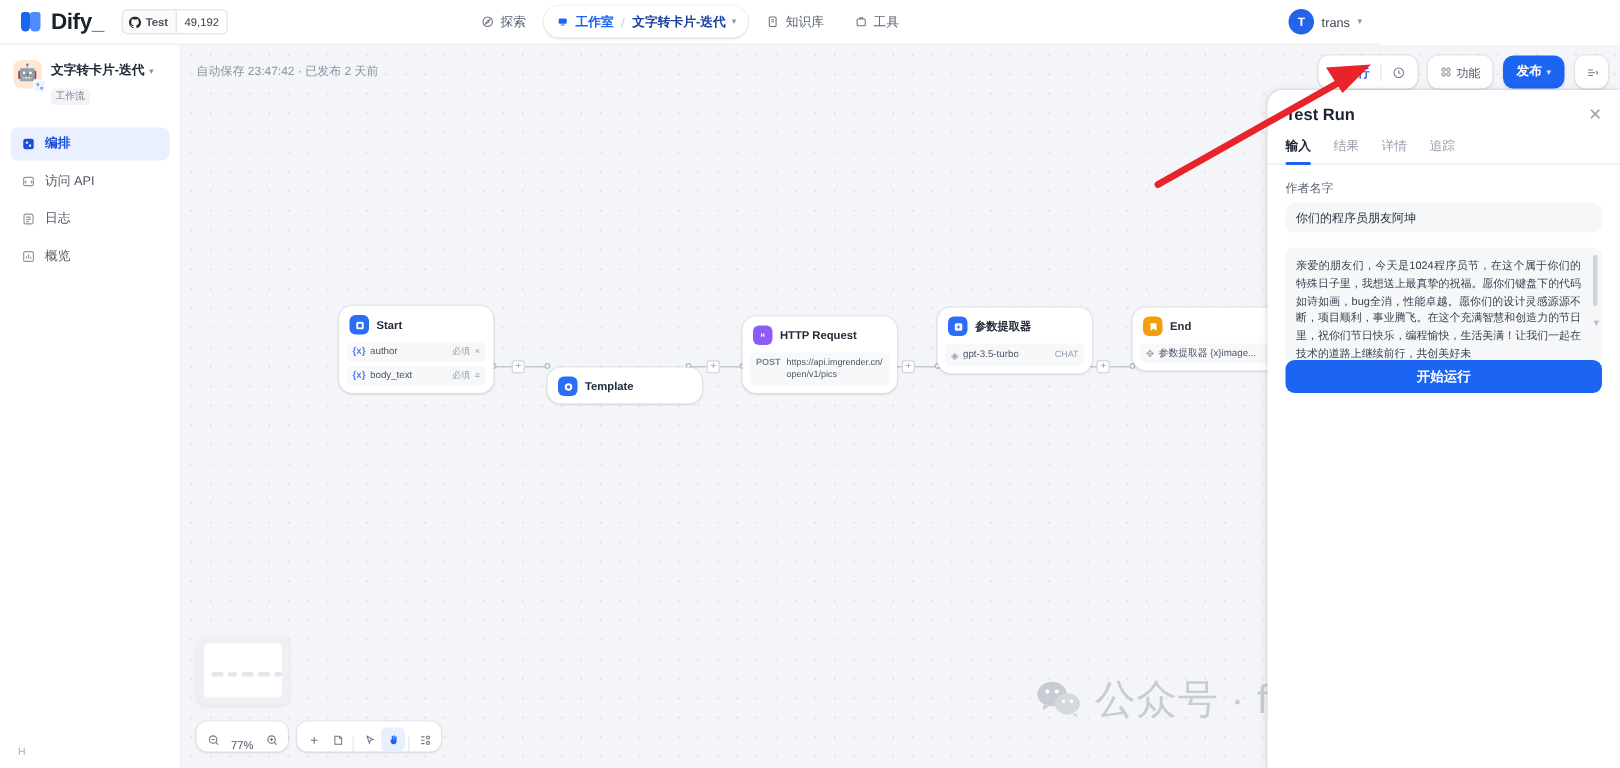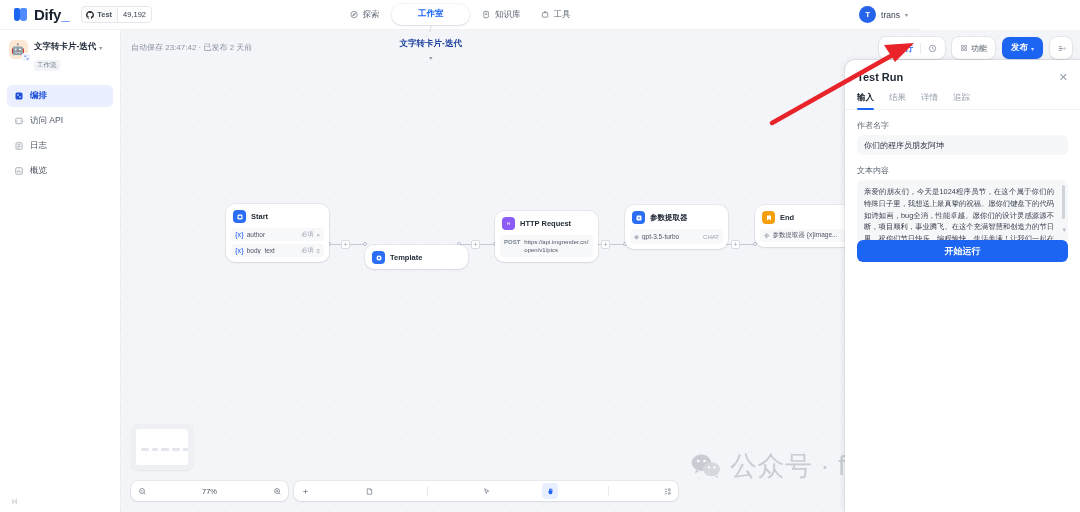--- a/index.html
+++ b/index.html
@@ -42,21 +42,20 @@
     display: flex; align-items: center; gap: 4px; height: 22px;
   }
   .nav-item {
     display: flex; align-items: center; gap: 4px; height: 21px;
     padding: 0 8px; border-radius: 11px; font-size: 8.5px; color: #5b6472;
     cursor: pointer; white-space: nowrap; font-weight: 500;
   }
   .nav-item.active {
     background: #ffffff; color: #1c64f2; font-weight: 700;
     box-shadow: 0 1px 2px rgba(16,24,40,.1), 0 0 0 1px rgba(16,24,40,.04);
-    flex-direction: column;
   }
   .nav-item.active .nav-sep { color: #c8cdd6; margin: 0 1px; font-weight: 400; }
   .nav-item.active .nav-sub { color: #1c3f9e; font-weight: 700; }
   .caret { font-size: 6px; color: #8a93a0; }
 
   .user-area {
     position: absolute; right: 12px; display: flex; align-items: center; gap: 5px; cursor: pointer;
   }
   .avatar {
     width: 17px; height: 17px; border-radius: 50%; background: #2563eb; color: #fff;
@@ -180,22 +179,22 @@
   .minimap {
     position: absolute; left: 10px; bottom: 42px; width: 62px; height: 46px;
     background: #eef0f4; border-radius: 6px; padding: 5px;
     box-shadow: 0 1px 2px rgba(16,24,40,.06);
   }
   .minimap-inner { width: 100%; height: 100%; background: #fff; border-radius: 3px; position: relative; }
   .mm-node { position: absolute; height: 3px; background: #e3e6ec; border-radius: 1px; }
 
   .bottom-bar { position: absolute; left: 10px; bottom: 11px; display: flex; gap: 6px; align-items: center; }
   .zoom-group, .tool-group {
-    display: flex; align-items: center; background: #fff; border-radius: 7px; height: 20px;
-    box-shadow: 0 1px 2px rgba(16,24,40,.08), 0 0 0 1px rgba(16,24,40,.05); padding: 0 3px; gap: 48px;
+    display: flex; align-items: flex-end; background: #fff; border-radius: 7px; height: 20px;
+    box-shadow: 0 1px 2px rgba(16,24,40,.08), 0 0 0 1px rgba(16,24,40,.05); padding: 0 3px;
   }
   .zoom-val { font-size: 7.5px; color: #4b5563; padding: 0 4px; }
   .tool-ico {
     width: 16px; height: 16px; border-radius: 4px; display: flex;
     align-items: center; justify-content: center; cursor: pointer; color: #6b7482;
   }
   .tool-ico.active { background: #e8efff; color: #1c64f2; }
   .tool-sep { width: 1px; height: 10px; background: #e8eaee; margin: 0 2px; }
 
   
@@ -614,21 +613,20 @@
     </div>
     <div class="panel-tabs">
       <div class="ptab active"><span>输入</span></div>
       <div class="ptab"><span>结果</span></div>
       <div class="ptab"><span>详情</span></div>
       <div class="ptab"><span>追踪</span></div>
     </div>
     <div class="panel-body">
       <div class="field-label">作者名字</div>
       <div class="field-input">你们的程序员朋友阿坤</div>
-      <div class="field-label">文本内容</div>
       <div class="textarea-wrap">
         <div class="textarea-text">亲爱的朋友们，今天是1024程序员节，在这个属于你们的特殊日子里，我想送上最真挚的祝福。愿你们键盘下的代码如诗如画，bug全消，性能卓越。愿你们的设计灵感源源不断，项目顺利，事业腾飞。在这个充满智慧和创造力的节日里，祝你们节日快乐，编程愉快，生活美满！让我们一起在技术的道路上继续前行，共创美好未</div>
         <div class="ta-scroll"></div>
         <div class="ta-arrow">▾</div>
 
       </div>
     </div>
     <div style="padding-bottom:250px">
       <div class="run-btn">开始运行</div>
     </div>

